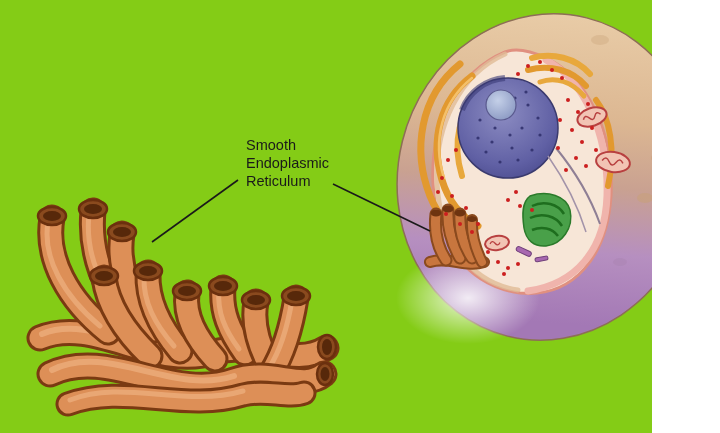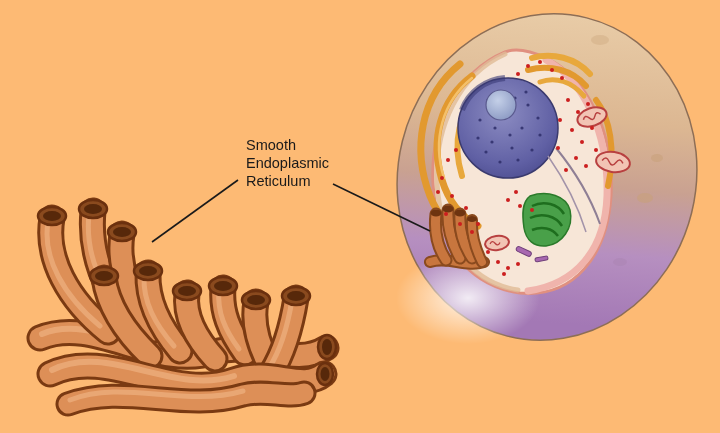--- a/index.html
+++ b/index.html
@@ -1,19 +1,19 @@
 <!DOCTYPE html>
 <html><head>
 <meta charset="utf-8">
 <style>
   html,body{margin:0;padding:0;background:#fff;}
   .stage{
     position:relative;
-    width:720px;height:433px;
-    background:#fdba74;
+    width:652px;height:433px;
+    background:#84cc16;
     overflow:hidden;
     font-family:"Liberation Sans", sans-serif;
   }
   svg{display:block;}
   text.label{
     font-family:"Liberation Sans", sans-serif;
     font-size:14.5px;
     fill:#1a1a1a;
   }
 </style>

